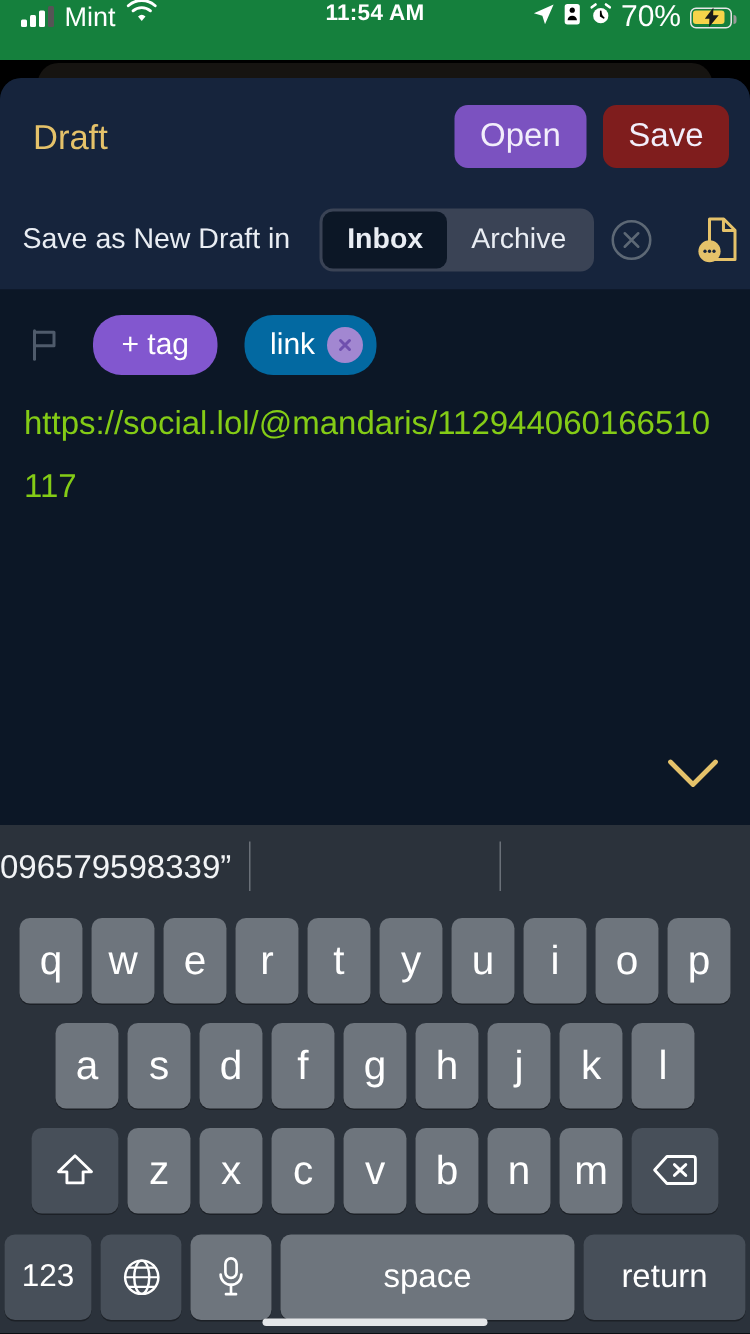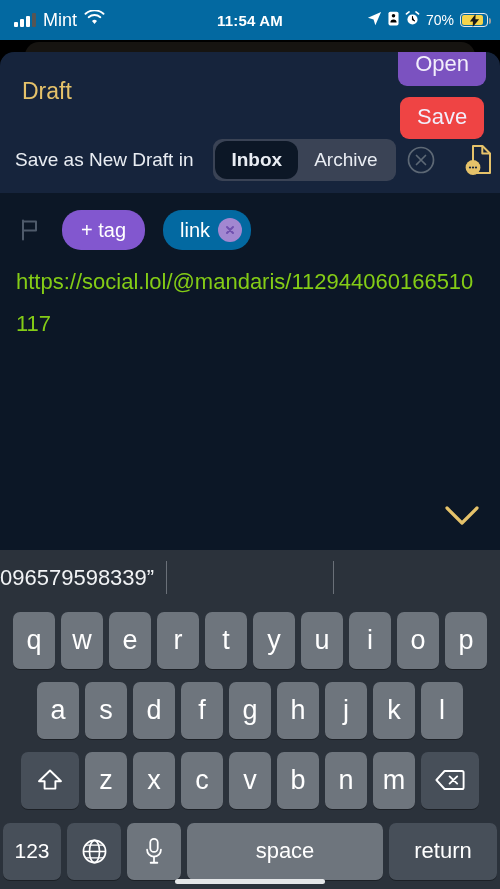--- a/index.html
+++ b/index.html
@@ -12,36 +12,36 @@
   #screen {
     position: relative;
     width: 500px; height: 889px;
     background: #000;
   }
 
   
   #status-bar {
     position: absolute; top: 0; left: 0;
     width: 500px; height: 40px;
-    background: #0369a1;
+    background: #15803d;
     color: #fff;
-    display: flex; align-items: center;
+    display: flex; align-items: flex-start;
     font-size: 19px;
   }
   .sb-left { display: flex; align-items: center; gap: 7px; padding-left: 14px; width: 180px; }
   .sb-center { flex: 1; text-align: center; font-size: 15px; font-weight: 600; letter-spacing: .2px; }
   .sb-right { display: flex; align-items: center; gap: 6px; padding-right: 12px; justify-content: flex-end; width: 180px; }
   .carrier-name { font-size: 18px; font-weight: 500; }
   .signal-bars { display: flex; align-items: flex-end; gap: 2px; height: 14px; }
   .signal-bars i { display: block; width: 4px; background: #fff; border-radius: 1px; }
   .signal-bars i:nth-child(1) { height: 5px; }
   .signal-bars i:nth-child(2) { height: 8px; }
   .signal-bars i:nth-child(3) { height: 11px; }
   .signal-bars i:nth-child(4) { height: 14px; background: #555; }
-  .pct { font-size: 14px; font-weight: 500; }
+  .pct { font-size: 20px; font-weight: 500; }
   .battery {
     position: relative; width: 28px; height: 14px;
     border: 1.6px solid #e7e7e7; border-radius: 4px;
     display: flex; align-items: center; justify-content: center;
   }
   .battery::after {
     content: ""; position: absolute; right: -4px; top: 4px;
     width: 2px; height: 6px; background: #9a9a9a; border-radius: 0 2px 2px 0;
   }
   .battery .fill {
@@ -76,43 +76,43 @@
   }
   #nav-row {
     height: 78px;
     display: flex; align-items: center; justify-content: space-between;
     padding: 0 14px 0 20px;
   }
   #cancel-button {
     color: #e5c26a; font-size: 23px; background: none; border: none;
     font-family: "Liberation Sans", sans-serif; cursor: pointer; padding: 4px 2px;
   }
-  .nav-actions { display: flex; gap: 11px; align-items: center; flex-direction: column; }
+  .nav-actions { display: flex; gap: 11px; align-items: center; }
   .pill-btn {
     background: #7b52c0; color: #f2eefb;
     border: none; border-radius: 9px;
     font-size: 22px; padding: 7px 17px 9px;
     font-family: "Liberation Sans", sans-serif; cursor: pointer;
   }
-  #save-button { background: #ef4444; }
+  #save-button { background: #7f1d1d; }
 
   #draft-row {
     display: flex; align-items: center;
     padding: 0 14px 0 15px; height: 60px;
     gap: 8px;
   }
   #draft-label { color: #e9edf3; font-size: 19px; white-space: nowrap; }
   #folder-segment {
     margin-left: 12px;
     display: flex; background: #3a4355; border-radius: 9px;
     padding: 2px; height: 42px; align-items: stretch;
   }
   .seg-item {
     display: flex; align-items: center; justify-content: center;
-    padding: 4px 16px; border-radius: 12px;
+    padding: 4px 16px; border-radius: 7px;
     color: #e9edf3; font-size: 19px; cursor: pointer; border: none;
     background: transparent; font-family: "Liberation Sans", sans-serif;
   }
   .seg-item.selected { background: #0c1726; font-weight: 700; }
   #clear-icon-btn {
     margin-left: auto; width: 34px; height: 34px; flex: 0 0 34px;
     display: flex; align-items: center; justify-content: center;
     background: none; border: none; cursor: pointer; padding: 0;
   }
   #doc-note-btn {

